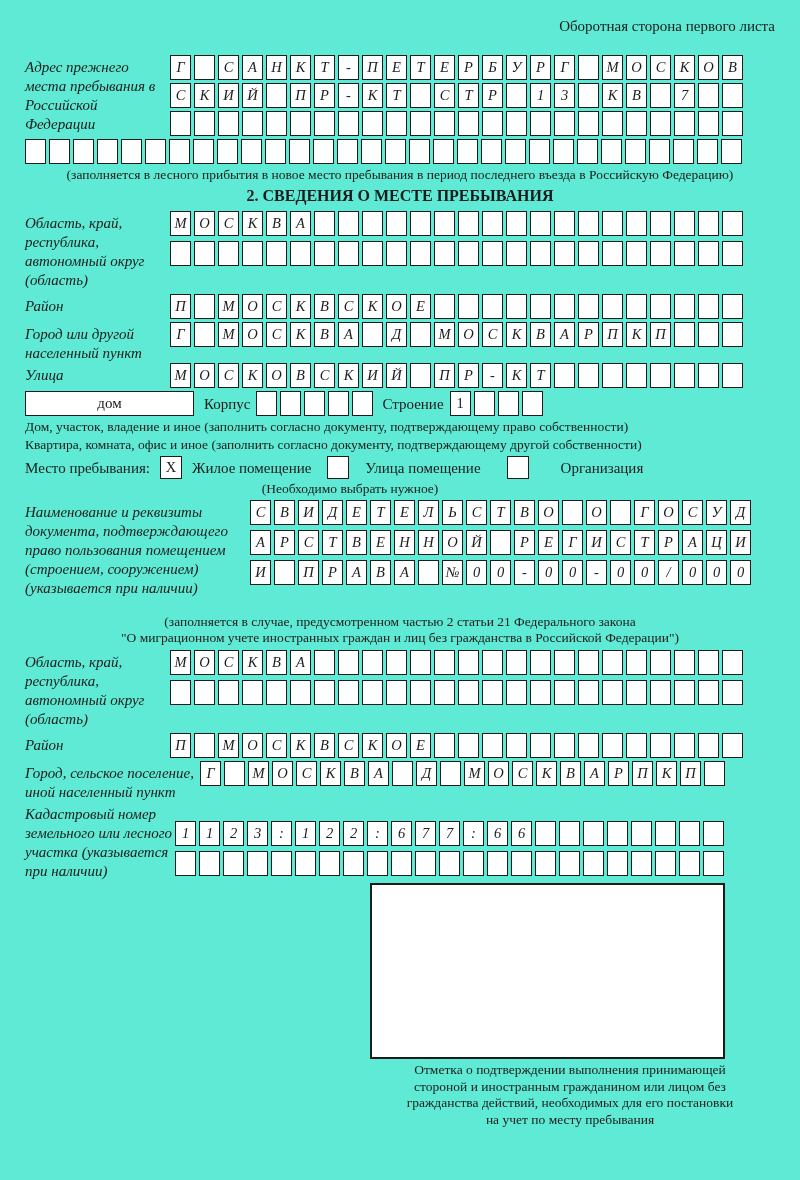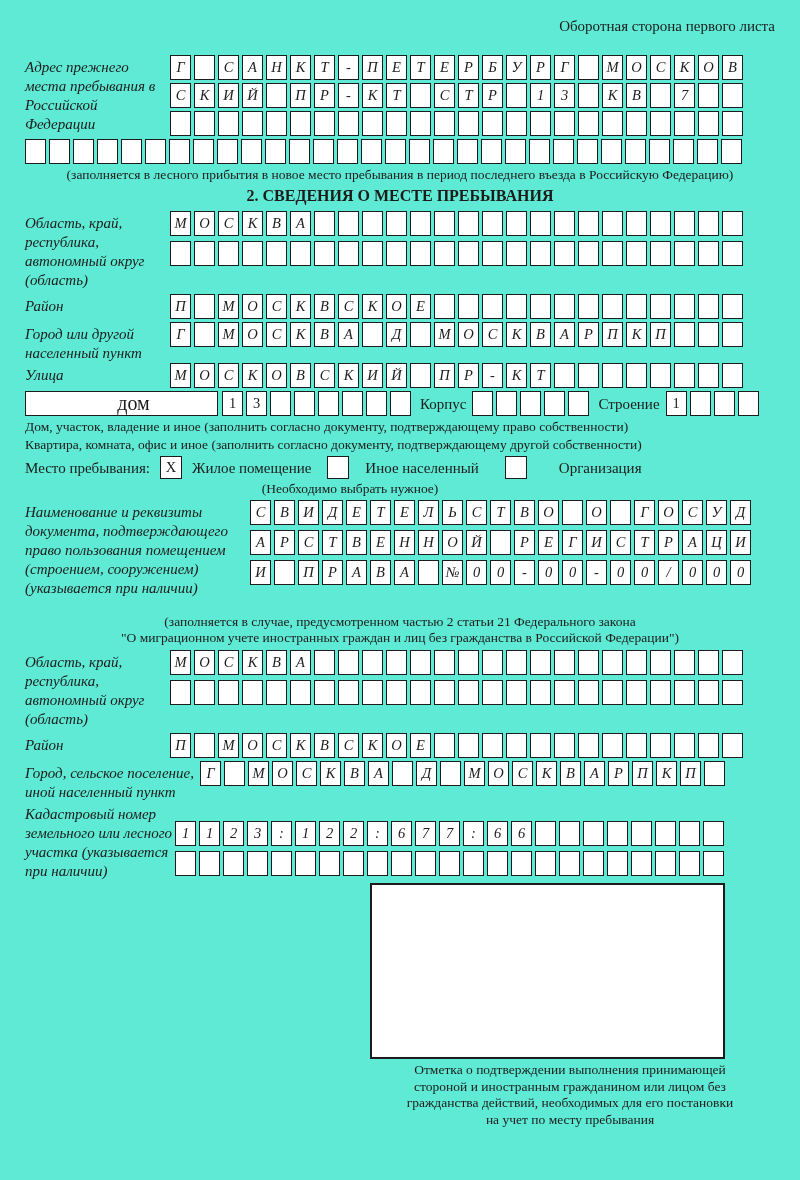--- a/index.html
+++ b/index.html
@@ -25,21 +25,21 @@
 
   .caption { font-size:13.5px; line-height:16px; }
   .caption.center { text-align:center; }
   .sec-title { text-align:center; font-weight:bold; font-size:16px; line-height:20px; margin:3px 0 5px 0; }
   .sub-title { text-align:center; font-weight:bold; font-size:15.5px; line-height:20px; margin:4px 0 2px 0; }
   .prewrap { white-space:pre-line; }
 
   .inline-row { display:flex; align-items:flex-start; white-space:nowrap; }
   .wide-box {
     box-sizing:content-box; border:1.5px solid #1c1c1c; height:23px; line-height:23px;
-    text-align:center; font-size:20px; background:#fff;padding-left:24px;
+    text-align:center; font-size:15px; background:#fff;
   }
   .gap4 { width:4px; flex:0 0 4px; } .gap10 { width:10px; flex:0 0 10px; } .gap16 { width:16px; flex:0 0 16px; }
   .mini-label { font-size:15px; line-height:26px; padding:0 6px; }
 
   .checkbox {
     box-sizing:content-box; display:inline-block; width:20px; height:21px;
     border:1.5px solid #1c1c1c; text-align:center; font-size:14.5px; line-height:21px;
     vertical-align:top; background:#fff;
   }
   .opt-label { font-size:15px; line-height:25px; }
@@ -97,40 +97,39 @@
   <div class="field">
     <div class="flabel w145">Улица</div>
     <div class="cellblock">
       <div class="cell-row"><span class="cell">М</span><span class="cell">О</span><span class="cell">С</span><span class="cell">К</span><span class="cell">О</span><span class="cell">В</span><span class="cell">С</span><span class="cell">К</span><span class="cell">И</span><span class="cell">Й</span><span class="cell"></span><span class="cell">П</span><span class="cell">Р</span><span class="cell">-</span><span class="cell">К</span><span class="cell">Т</span><span class="cell"></span><span class="cell"></span><span class="cell"></span><span class="cell"></span><span class="cell"></span><span class="cell"></span><span class="cell"></span><span class="cell"></span></div>
     </div>
   </div>
 
   <div class="inline-row">
     <div class="wide-box" style="width:167px">дом</div>
     <span class="gap4"></span>
-    <div class="cell-row"><span class="cell">1</span><span class="cell">3</span><span class="cell"></span><span class="cell"></span><span class="cell"></span><span class="cell"></span><span class="cell"></span><span class="cell"></span></div>
     <div class="mini-label">Корпус</div>
     <div class="cell-row"><span class="cell"></span><span class="cell"></span><span class="cell"></span><span class="cell"></span><span class="cell"></span></div>
     <div class="mini-label">Строение</div>
     <div class="cell-row"><span class="cell">1</span><span class="cell"></span><span class="cell"></span><span class="cell"></span></div>
   </div>
   <div class="caption mb2">Дом, участок, владение и иное (заполнить согласно документу, подтверждающему право собственности)</div>
 
   <div class="caption mb2">Квартира, комната, офис и иное (заполнить согласно документу, подтверждающему другой собственности)</div>
 
   <div class="inline-row" style="margin-top:3px">
     <span class="opt-label">Место пребывания:</span>
     <span class="gap10"></span>
     <span class="checkbox">X</span>
     <span class="gap10"></span>
     <span class="opt-label">Жилое помещение</span>
     <span class="gap16"></span>
     <span class="checkbox"></span>
     <span class="gap16"></span>
-    <span class="opt-label">Иное населенный</span>
+    <span class="opt-label">Улица помещение</span>
     <span class="gap16"></span>
       <span class="gap10"></span>
     <span class="checkbox"></span>
     <span class="gap16"></span>
       <span class="gap16"></span>
     <span class="opt-label">Организация</span>
   </div>
   <div class="caption" style="margin-left:175px; width:300px; text-align:center;">(Необходимо выбрать нужное)</div>
 
   <div class="field" style="min-height:114px; margin-top:3px">

